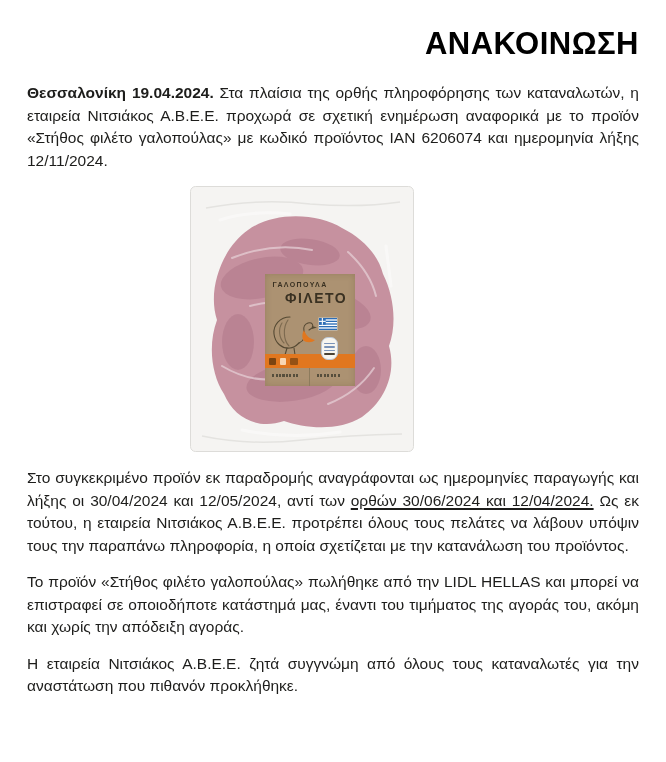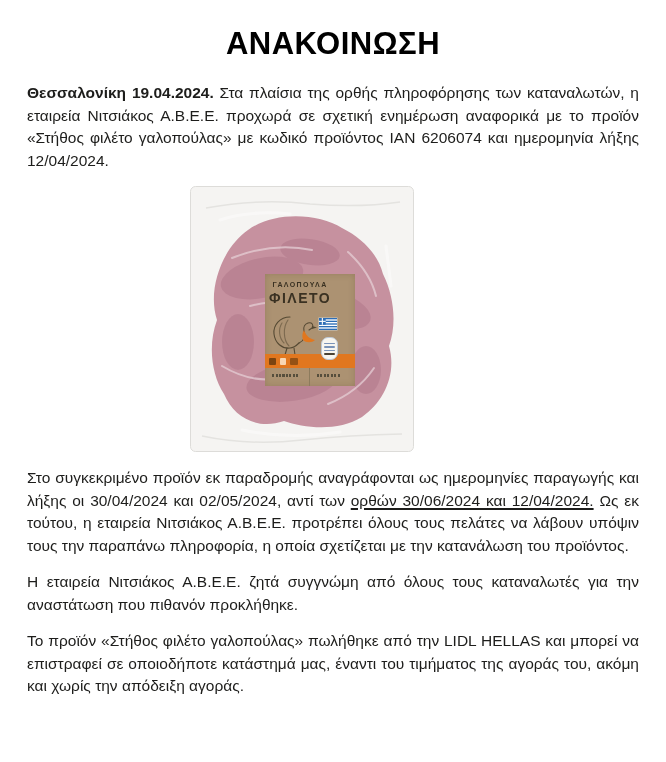--- a/index.html
+++ b/index.html
@@ -3,40 +3,40 @@
 <meta charset="utf-8">
 <style>
   html,body{margin:0;padding:0;background:#ffffff;}
   body{
     width:666px;height:762px;overflow:hidden;
     font-family:"Liberation Sans","DejaVu Sans",sans-serif;
     color:#1d1d1b;
   }
   .page{padding:26px 27px 0 27px;}
   .doc-title{
-    margin:0 0 20px 0;text-align:center;
+    margin:0 0 20px 0;text-align:right;
     font-size:31px;font-weight:700;letter-spacing:.5px;color:#000;
   }
   .para{
     margin:0 0 14px 0;font-size:15.5px;line-height:22.5px;
     text-align:justify;color:#1d1d1b;
   }
   .para b{font-weight:700;margin-top:32px;}
   .u{text-decoration:underline;text-underline-offset:2px;text-decoration-thickness:1.5px;}
 
   
   .product-photo{position:relative;width:224px;height:266px;margin:11px 0 15px 163px;}
   .product-photo svg.package{position:absolute;left:0;top:0;}
   .label{
     position:absolute;left:75px;top:88px;width:90px;height:112px;
     background:#ac9272;box-shadow:inset 0 0 6px rgba(90,70,40,.25);
   }
   .lt1{position:absolute;top:7px;left:0;width:78%;text-align:center;
        font-size:7px;font-weight:700;letter-spacing:1.4px;color:#3a3122;}
-  .lt2{position:absolute;top:16px;left:0;width:78%;text-align:center;
+  .lt2{position:absolute;top:16px;left:16px;width:78%;text-align:center;
        font-size:14px;font-weight:700;letter-spacing:1.5px;color:#3a3122;}
   .turkey{position:absolute;left:4px;top:36px;}
   .flag{position:absolute;left:54px;top:44px;box-shadow:0 0 0 .5px #cfcfcb;}
   .badge{
     position:absolute;left:56px;top:63px;width:17px;height:23px;z-index:3;
     background:#f7f5ef;border:1px solid #bdc8d6;border-radius:7px;
     display:flex;flex-direction:column;justify-content:center;gap:2px;padding:2px 2px;
     box-sizing:border-box;
   }
   .badge i{display:block;height:1.5px;background:#7a93b8;border-radius:1px;}
@@ -52,21 +52,21 @@
   .fp2{left:52px;width:23px;}
   .divider{position:absolute;left:44px;top:94px;width:1px;height:18px;background:#8d7b5d;z-index:1;}
 </style>
 </head>
 <body>
 
 <div class="page">
 
   <h1 class="doc-title">ΑΝΑΚΟΙΝΩΣΗ</h1>
 
-  <p class="para"><b>Θεσσαλονίκη 19.04.2024.</b><span> Στα πλαίσια της ορθής πληροφόρησης των καταναλωτών, η εταιρεία Νιτσιάκος Α.Β.Ε.Ε. προχωρά σε σχετική ενημέρωση αναφορικά με το προϊόν «Στήθος φιλέτο γαλοπούλας» με κωδικό προϊόντος ΙΑΝ 6206074 και ημερομηνία λήξης 12/04/2024.</span></p>
+  <p class="para"><b>Θεσσαλονίκη 19.04.2024.</b><span> Στα πλαίσια της ορθής πληροφόρησης των καταναλωτών, η εταιρεία Νιτσιάκος Α.Β.Ε.Ε. προχωρά σε σχετική ενημέρωση αναφορικά με το προϊόν «Στήθος φιλέτο γαλοπούλας» με κωδικό προϊόντος ΙΑΝ 6206074 και ημερομηνία λήξης 12/11/2024.</span></p>
 
   <div class="product-photo">
     <svg class="package" width="224" height="266" viewBox="0 0 224 266">
       <rect x="0.5" y="0.5" width="223" height="265" rx="5" fill="#f5f4f2" stroke="#dddcd9"></rect>
       <path d="M16,22 Q70,12 120,18 Q170,22 210,16" fill="none" stroke="#e4e3e0" stroke-width="1.5"></path>
       <path d="M12,250 Q60,260 112,254 Q160,249 212,248" fill="none" stroke="#e4e3e0" stroke-width="1.5"></path>
       <path d="M58,44 C84,25 128,27 152,42 C172,52 188,68 193,88
                C204,110 207,138 199,160 C207,188 194,216 172,231
                C148,246 114,242 94,235 C68,244 44,232 34,208
                C21,188 18,158 27,134 C17,104 32,62 58,44 Z" fill="#c6919f"></path>
@@ -134,19 +134,19 @@
         <span class="mark m2"></span>
         <span class="mark m3"></span>
       </div>
 
       <div class="fineprint fp1"></div>
       <div class="fineprint fp2"></div>
       <div class="divider"></div>
     </div>
   </div>
 
-  <p class="para"><span>Στο συγκεκριμένο προϊόν εκ παραδρομής αναγράφονται ως ημερομηνίες παραγωγής και λήξης οι 30/04/2024 και 02/05/2024, αντί των </span><span class="u">ορθών 30/06/2024 και 12/04/2024.</span><span> Ως εκ τούτου, η εταιρεία Νιτσιάκος Α.Β.Ε.Ε. προτρέπει όλους τους πελάτες να λάβουν υπόψιν τους την παραπάνω πληροφορία, η οποία σχετίζεται με την κατανάλωση του προϊόντος.</span></p>
+  <p class="para"><span>Στο συγκεκριμένο προϊόν εκ παραδρομής αναγράφονται ως ημερομηνίες παραγωγής και λήξης οι 30/04/2024 και 12/05/2024, αντί των </span><span class="u">ορθών 30/06/2024 και 12/04/2024.</span><span> Ως εκ τούτου, η εταιρεία Νιτσιάκος Α.Β.Ε.Ε. προτρέπει όλους τους πελάτες να λάβουν υπόψιν τους την παραπάνω πληροφορία, η οποία σχετίζεται με την κατανάλωση του προϊόντος.</span></p>
+
+  <p class="para">Το προϊόν «Στήθος φιλέτο γαλοπούλας»  πωλήθηκε από την LIDL HELLAS και μπορεί να επιστραφεί σε οποιοδήποτε κατάστημά μας, έναντι του τιμήματος της αγοράς του, ακόμη και χωρίς την απόδειξη αγοράς.</p>
 
   <p class="para">Η εταιρεία Νιτσιάκος Α.Β.Ε.Ε. ζητά συγγνώμη από όλους τους καταναλωτές για την αναστάτωση που πιθανόν προκλήθηκε.</p>
-
-  <p class="para">Το προϊόν «Στήθος φιλέτο γαλοπούλας»  πωλήθηκε από την LIDL HELLAS και μπορεί να επιστραφεί σε οποιοδήποτε κατάστημά μας, έναντι του τιμήματος της αγοράς του, ακόμη και χωρίς την απόδειξη αγοράς.</p>
 
 </div>
 
 </body></html>

